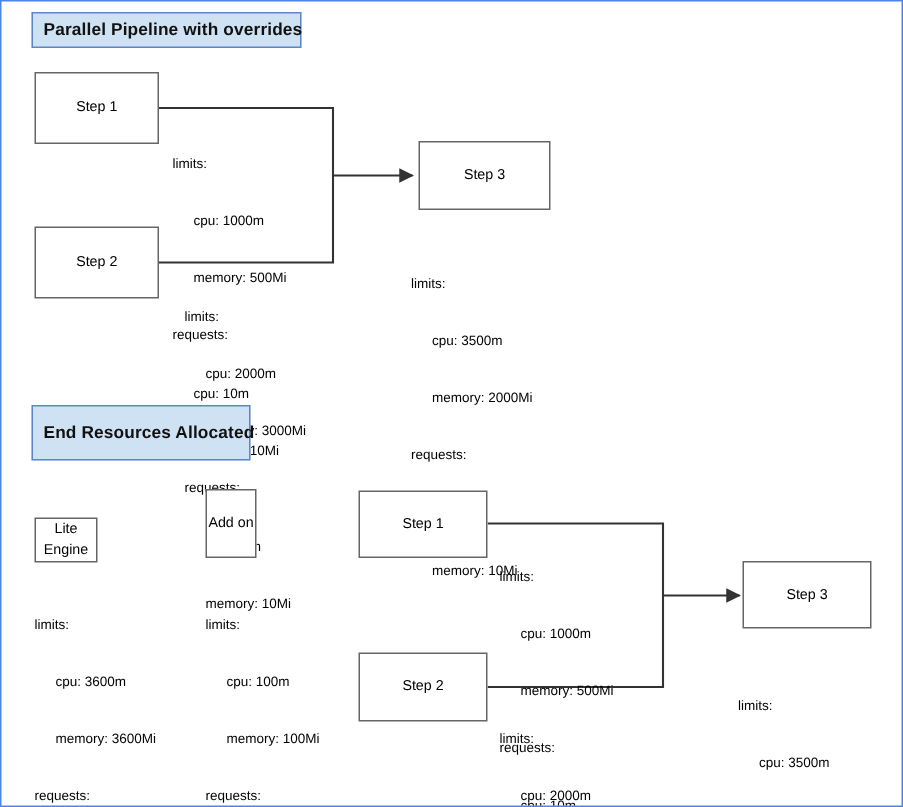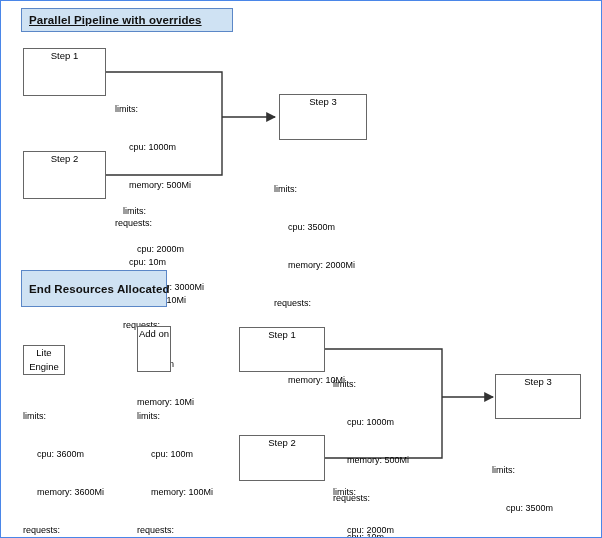--- a/index.html
+++ b/index.html
@@ -32,21 +32,21 @@
     color: #111111;
     letter-spacing: 0.1px;
     white-space: nowrap;
   }
   .node-box {
     position: absolute;
     background: #ffffff;
     border: 1px solid #666666;
     box-sizing: border-box;
     display: flex;
-    align-items: flex-start;
+    align-items: center;
     justify-content: center;
     text-align: center;
     font-size: 9.5px;
     color: #000000;
     line-height: 1.45;
   }
   .node-box .node-label {
     white-space: pre-line;
   }
   .res-block {
@@ -63,21 +63,21 @@
     width: 602px;
     height: 538px;
     pointer-events: none;
   }
 </style>
 </head>
 <body>
 
 <div id="canvas">
 
-  <div class="section-header" style="left:20px; top:7px; width:212px; height:24px;text-decoration:underline;">
+  <div class="section-header" style="left:20px; top:7px; width:180px; height:24px;">
     <span>Parallel Pipeline with  overrides</span>
   </div>
 
   <svg class="svg-layer">
     <defs>
       <marker id="arrow" viewBox="0 0 10 10" refX="9" refY="5" markerWidth="7" markerHeight="7" orient="auto-start-reverse">
         <path d="M 0 0 L 10 5 L 0 10 z" fill="#333333"></path>
       </marker>
     </defs>
 

